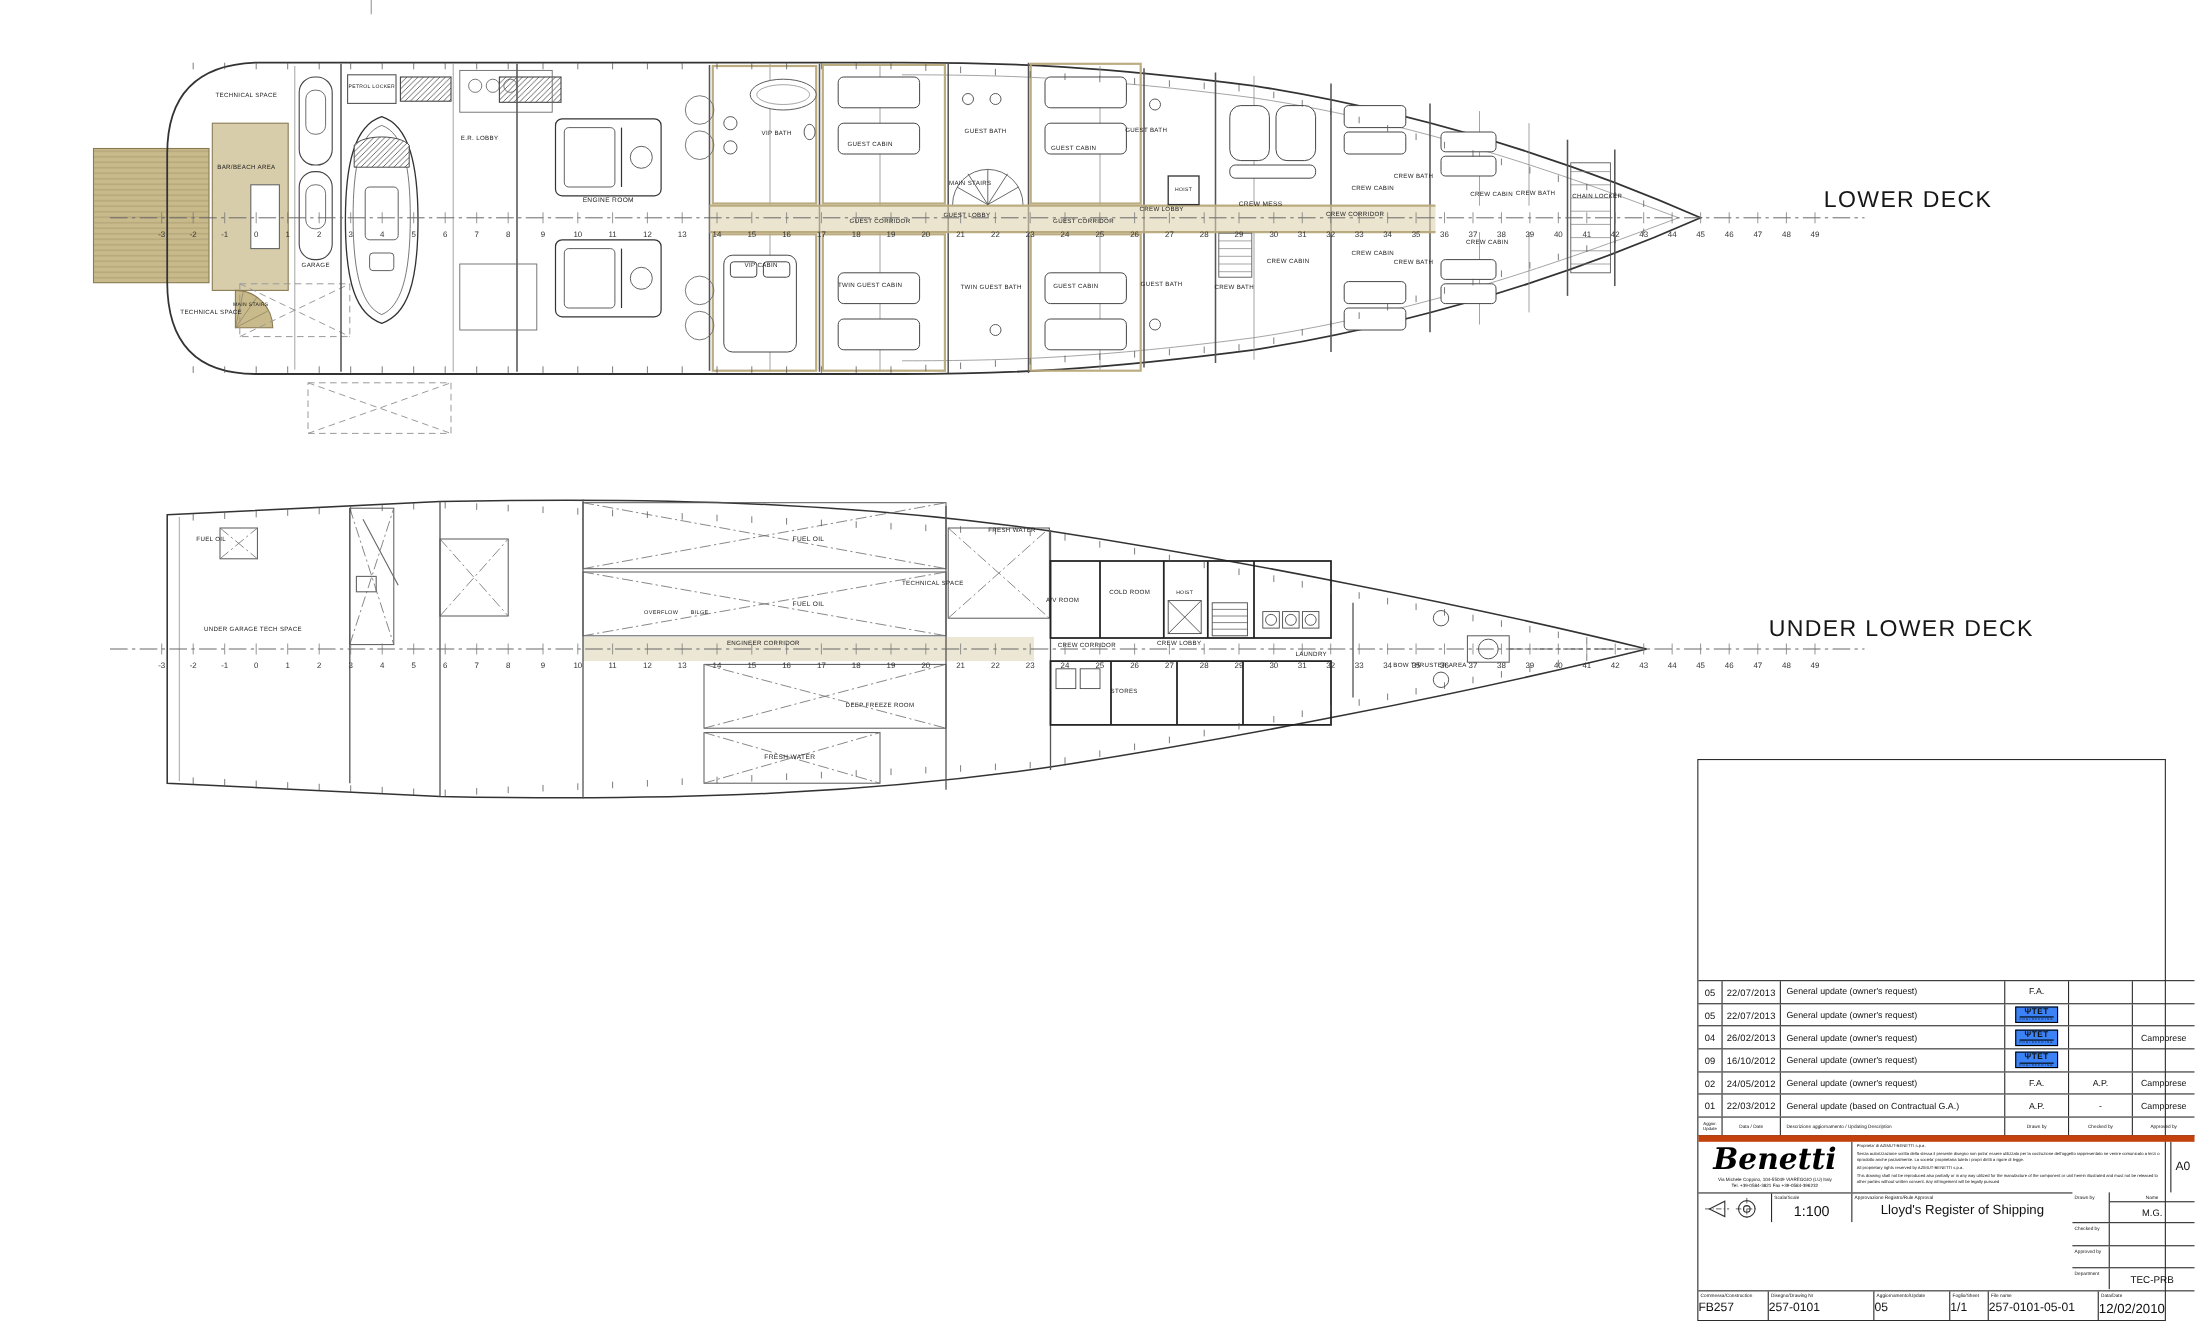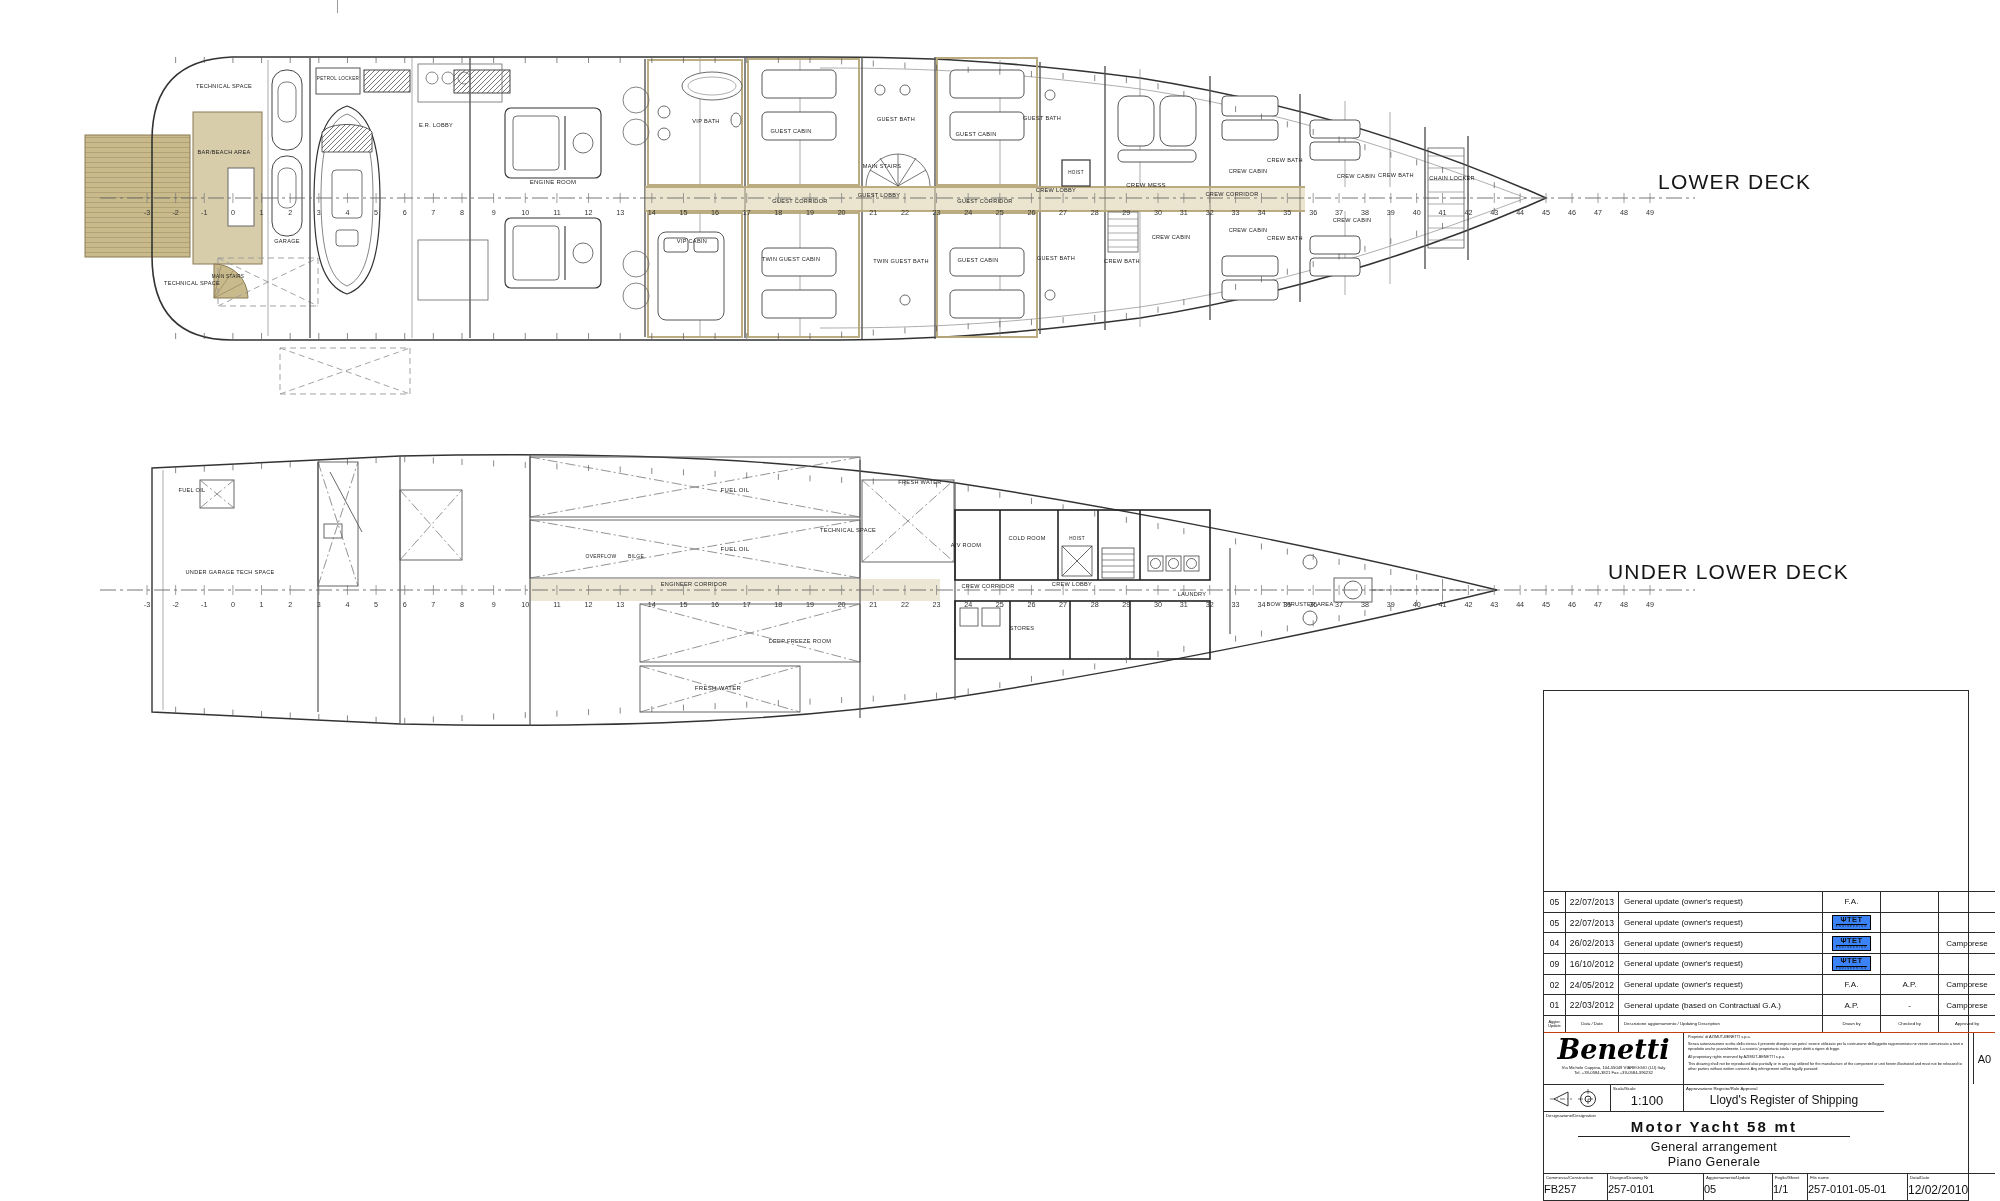--- a/index.html
+++ b/index.html
@@ -24,21 +24,21 @@
   .rev-row .c{font-size:8px;color:#111;}
   .rev-row .c.rev{font-size:8.5px;}
   .rev-row .c.date{font-size:8.5px;letter-spacing:0.2px;}
   .rev-head .c{font-size:4.3px;color:#111;text-align:center;line-height:1.15;}
   .rev-head .c.upd{flex-direction:column;font-size:3.9px;}
   .tet{display:inline-flex;flex-direction:column;align-items:center;border:1.6px solid #000;
        padding:0 3px;background:#3b82f6;line-height:1;}
   .tet-top{font-weight:800;font-size:7.5px;letter-spacing:0.5px;line-height:1.1;}
   .tet-sub{font-size:2.6px;letter-spacing:1.2px;border-top:0.8px solid #000;line-height:1.5;}
 
-  .ben-row{position:absolute;left:0;top:341px;width:451px;height:52px;border-top:1px solid #c2410c;
+  .ben-row{position:absolute;left:0;top:341px;width:451px;height:52px;border-top:6px solid #c2410c;
            display:grid;grid-template-columns:140px 290px 21px;}
   .ben-cell{border-right:1px solid #2b2b2b;overflow:hidden;position:relative;}
   .ben-cell:last-child{border-right:none;}
   .ben-script{font-family:"DejaVu Serif",serif;font-style:italic;font-weight:bold;font-size:27px;
               text-align:center;line-height:1.1;margin-top:2px;color:#000;}
   .ben-addr{font-size:4.2px;text-align:center;line-height:1.35;color:#111;}
   .ben-legal{padding:2px 4px 0 4px;font-size:3.8px;line-height:1.3;color:#111;}
   .ben-legal p{margin:0 0 2.5px 0;}
   .ben-a0{display:flex;align-items:center;justify-content:center;font-size:11px;color:#111;}
 
@@ -911,28 +911,42 @@
       <div class="sr-cell">
         <span class="cl">Scala/Scale</span>
         <div class="sr-val" style="font-size:13px">1:100</div>
       </div>
       <div class="sr-cell" style="border-right:none">
         <span class="cl">Approvazione Registro/Rule Approval</span>
         <div class="sr-val" style="font-size:12px">Lloyd's Register of Shipping</div>
       </div>
     </div>
 
-    <div class="desig-cell">
-      <span class="cl">Designazione/Designation</span>
-      <div class="desig-main">Motor Yacht 58 mt</div>
-      <div class="desig-rule"></div>
-      <div class="desig-sub">General arrangement</div>
-      <div class="desig-sub">Piano Generale</div>
+
+    <div class="right-col">
+      <div class="rc-row" style="height:27px">
+        <div class="rc-lab">Drawn by</div>
+        <div class="rc-stack">
+          <div class="name-strip">Name</div>
+          <div class="rc-val">M.G.</div>
+        </div>
+      </div>
+      <div class="rc-row" style="height:20.7px">
+        <div class="rc-lab">Checked by</div>
+        <div class="rc-val"></div>
+      </div>
+      <div class="rc-row" style="height:20.7px">
+        <div class="rc-lab">Approved by</div>
+        <div class="rc-val"></div>
+      </div>
+      <div class="rc-row" style="height:19.6px">
+        <div class="rc-lab">Department</div>
+        <div class="rc-val" style="font-size:9px">TEC-PRB</div>
+      </div>
     </div>
-
 
     <div class="bottom-row">
       <div class="br-cell">
         <span class="cl">Commessa/Construction</span>
         <div class="br-val">FB257</div>
       </div>
       <div class="br-cell">
         <span class="cl">Disegno/Drawing Nr</span>
         <div class="br-val">257-0101</div>
       </div>

